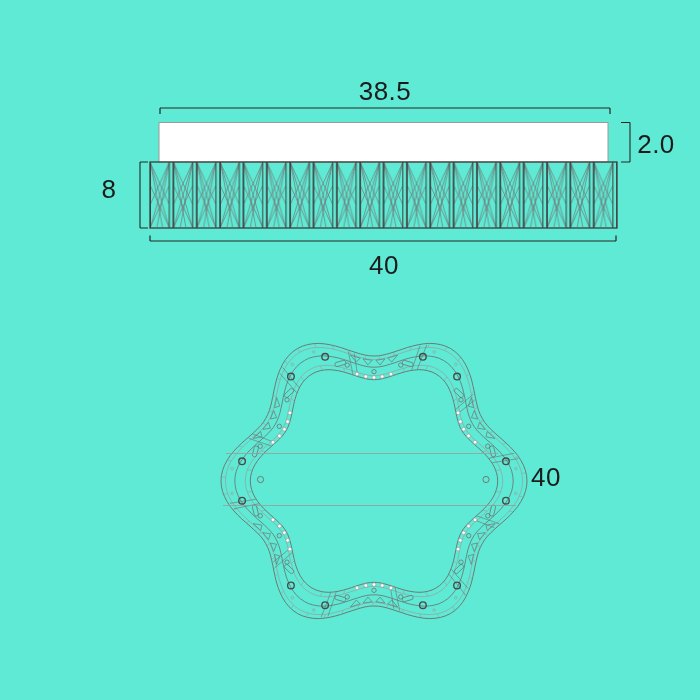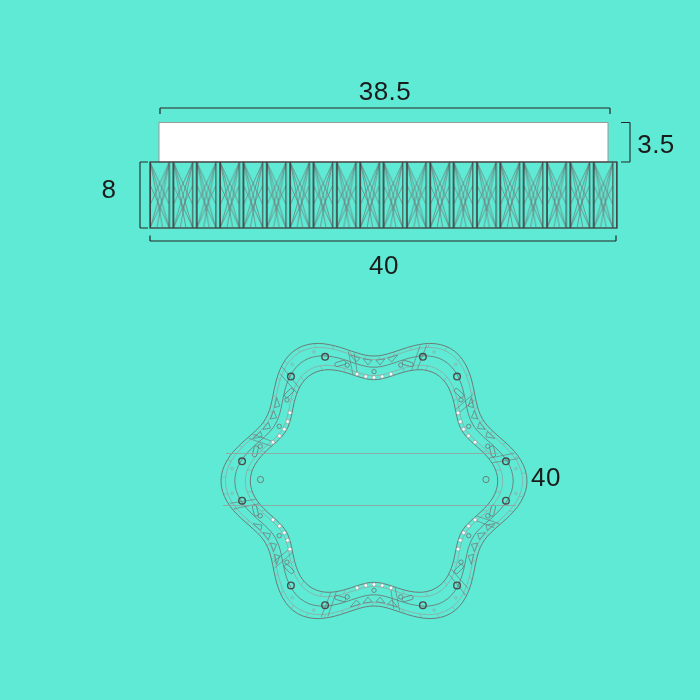--- a/index.html
+++ b/index.html
@@ -283,18 +283,18 @@
         <g>
           <line x1="226" y1="453.5" x2="498" y2="453.5" stroke="#9a9a9a" stroke-width="0.8"></line>
           <line x1="223" y1="505.5" x2="516" y2="505.5" stroke="#9a9a9a" stroke-width="0.8"></line>
           <circle cx="260.5" cy="479.5" r="3.1" fill="none" stroke="#6e6e6e" stroke-width="0.9"></circle>
           <circle cx="486" cy="479.5" r="3.1" fill="none" stroke="#6e6e6e" stroke-width="0.9"></circle>
         </g>
       </g>
     </svg>
 
   <div class="dim-label" style="left:385px;top:91px">38.5</div>
-  <div class="dim-label" style="left:656px;top:144px">3.5</div>
+  <div class="dim-label" style="left:656px;top:144px">2.0</div>
   <div class="dim-label" style="left:109px;top:189px">8</div>
   <div class="dim-label" style="left:384px;top:265px">40</div>
   <div class="dim-label" style="left:546px;top:477px">40</div>
 
 </div>
 
 </body></html>

